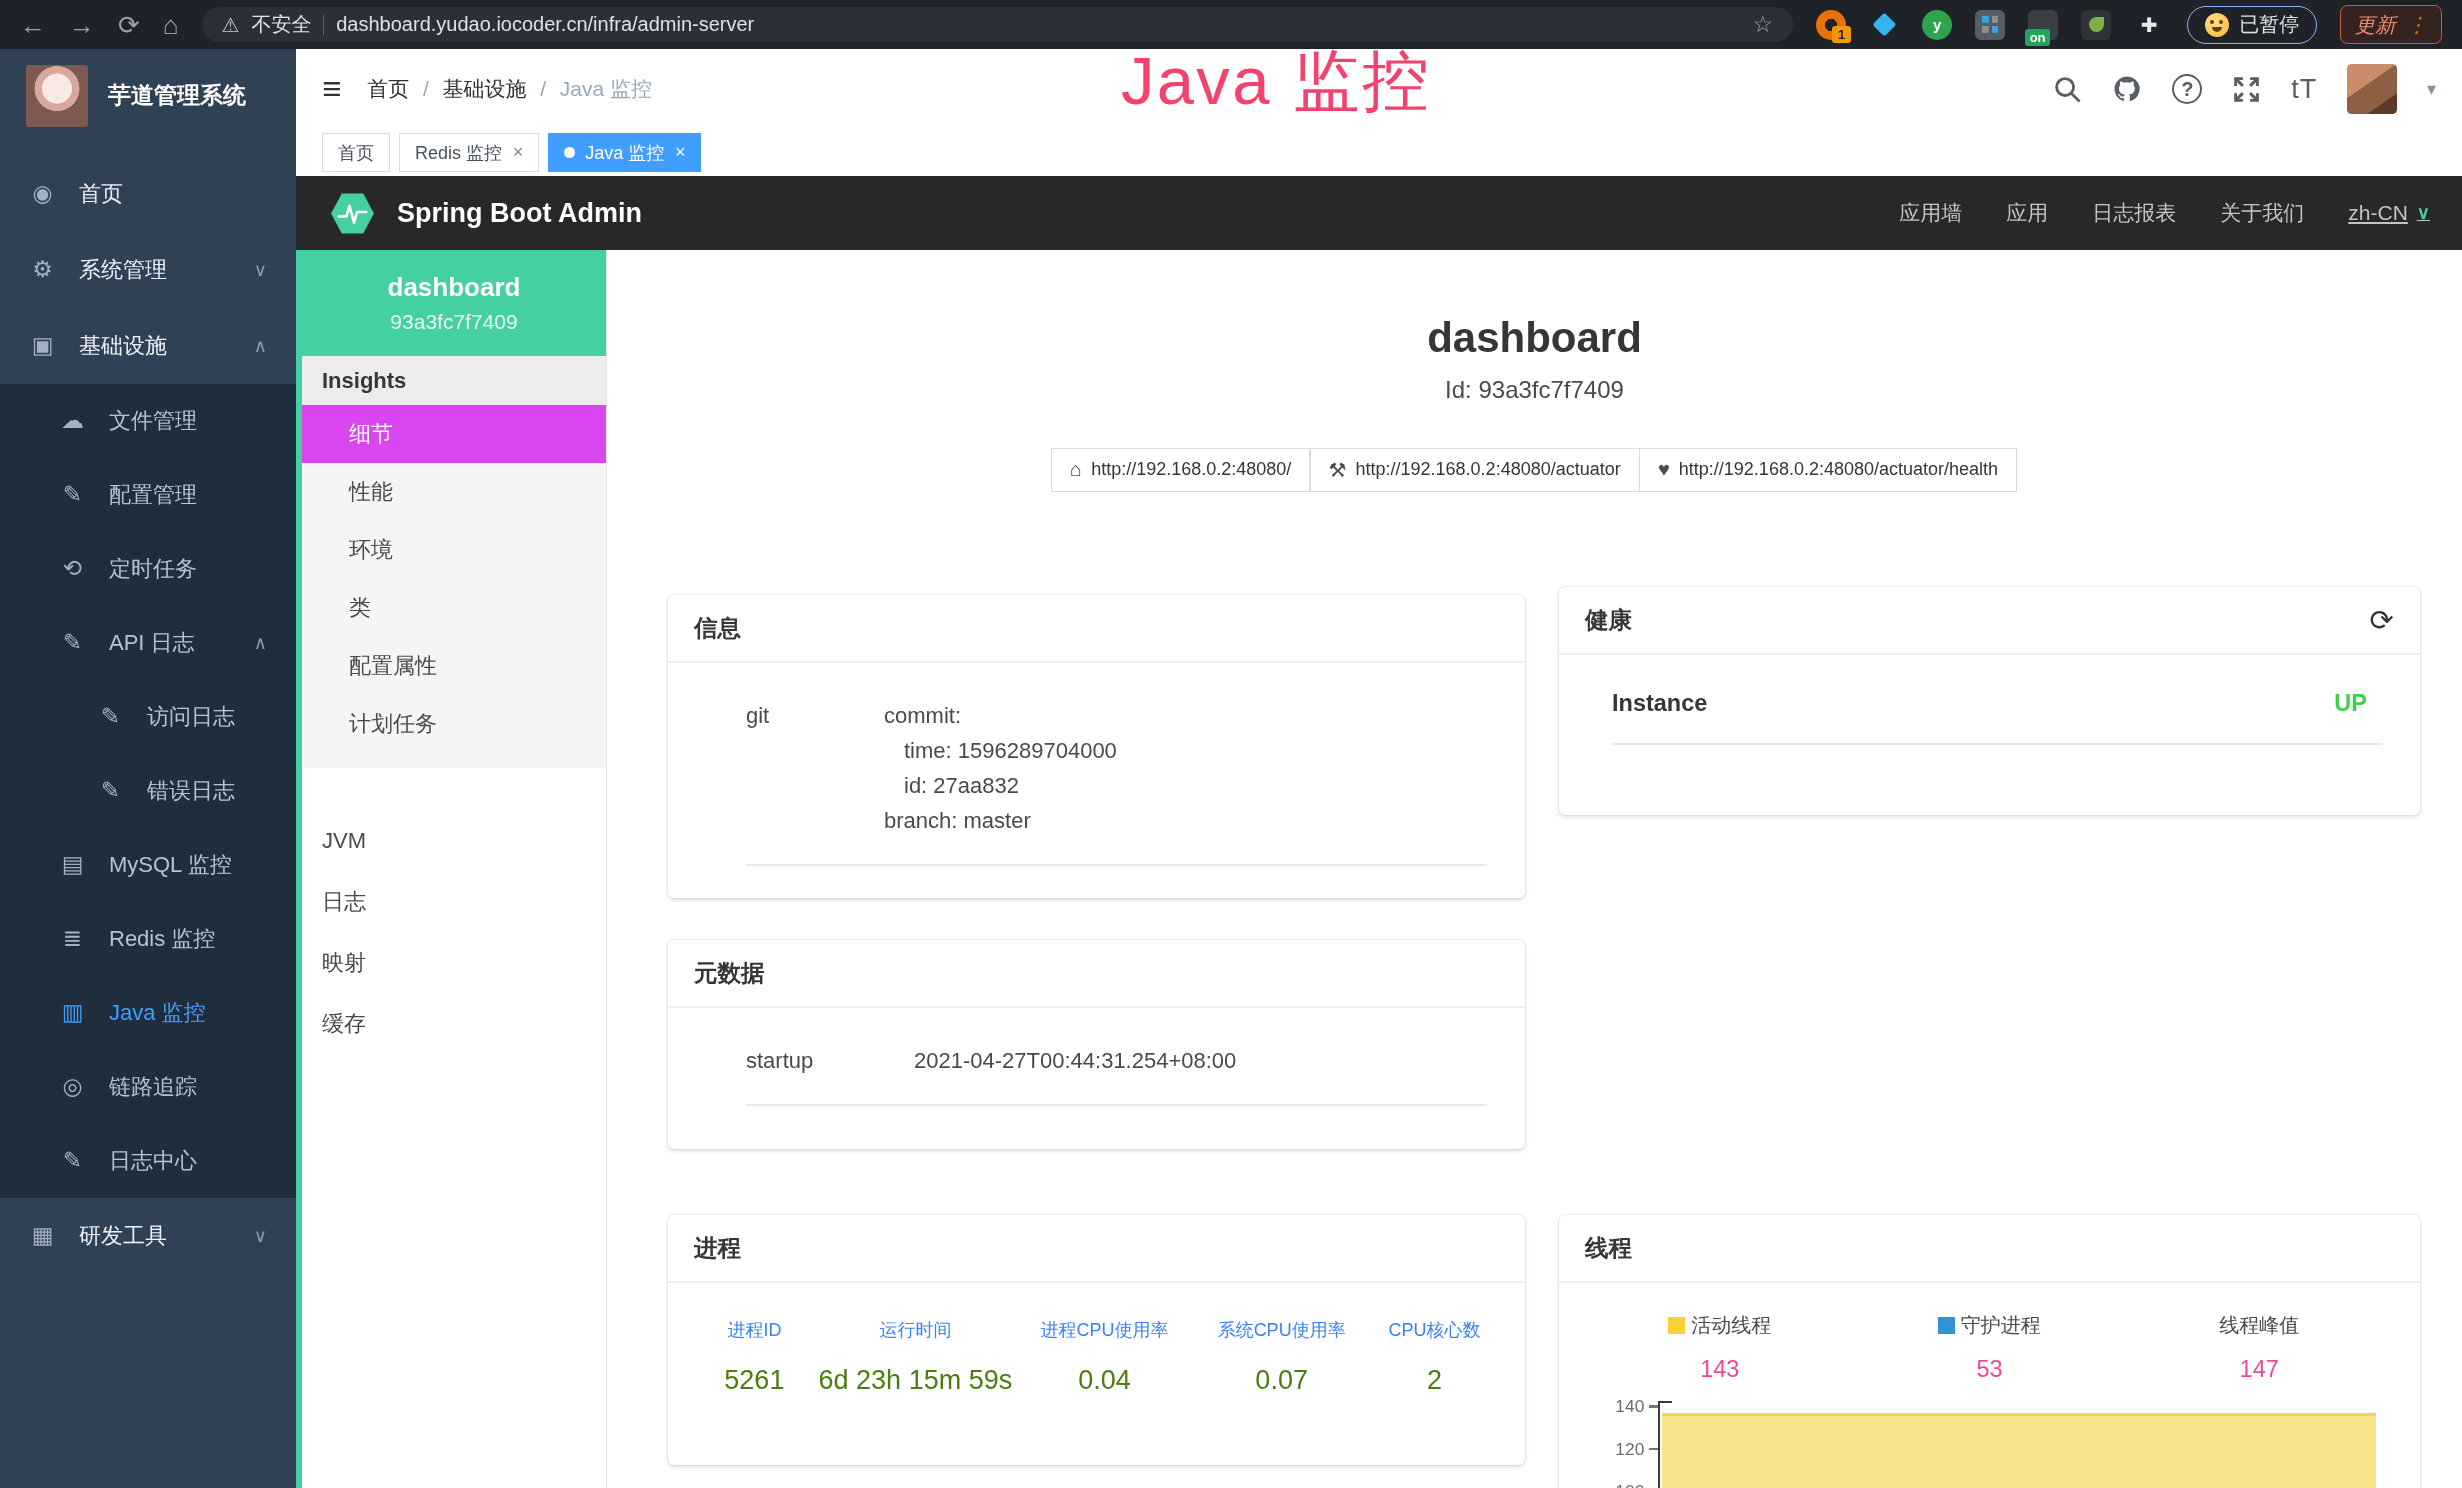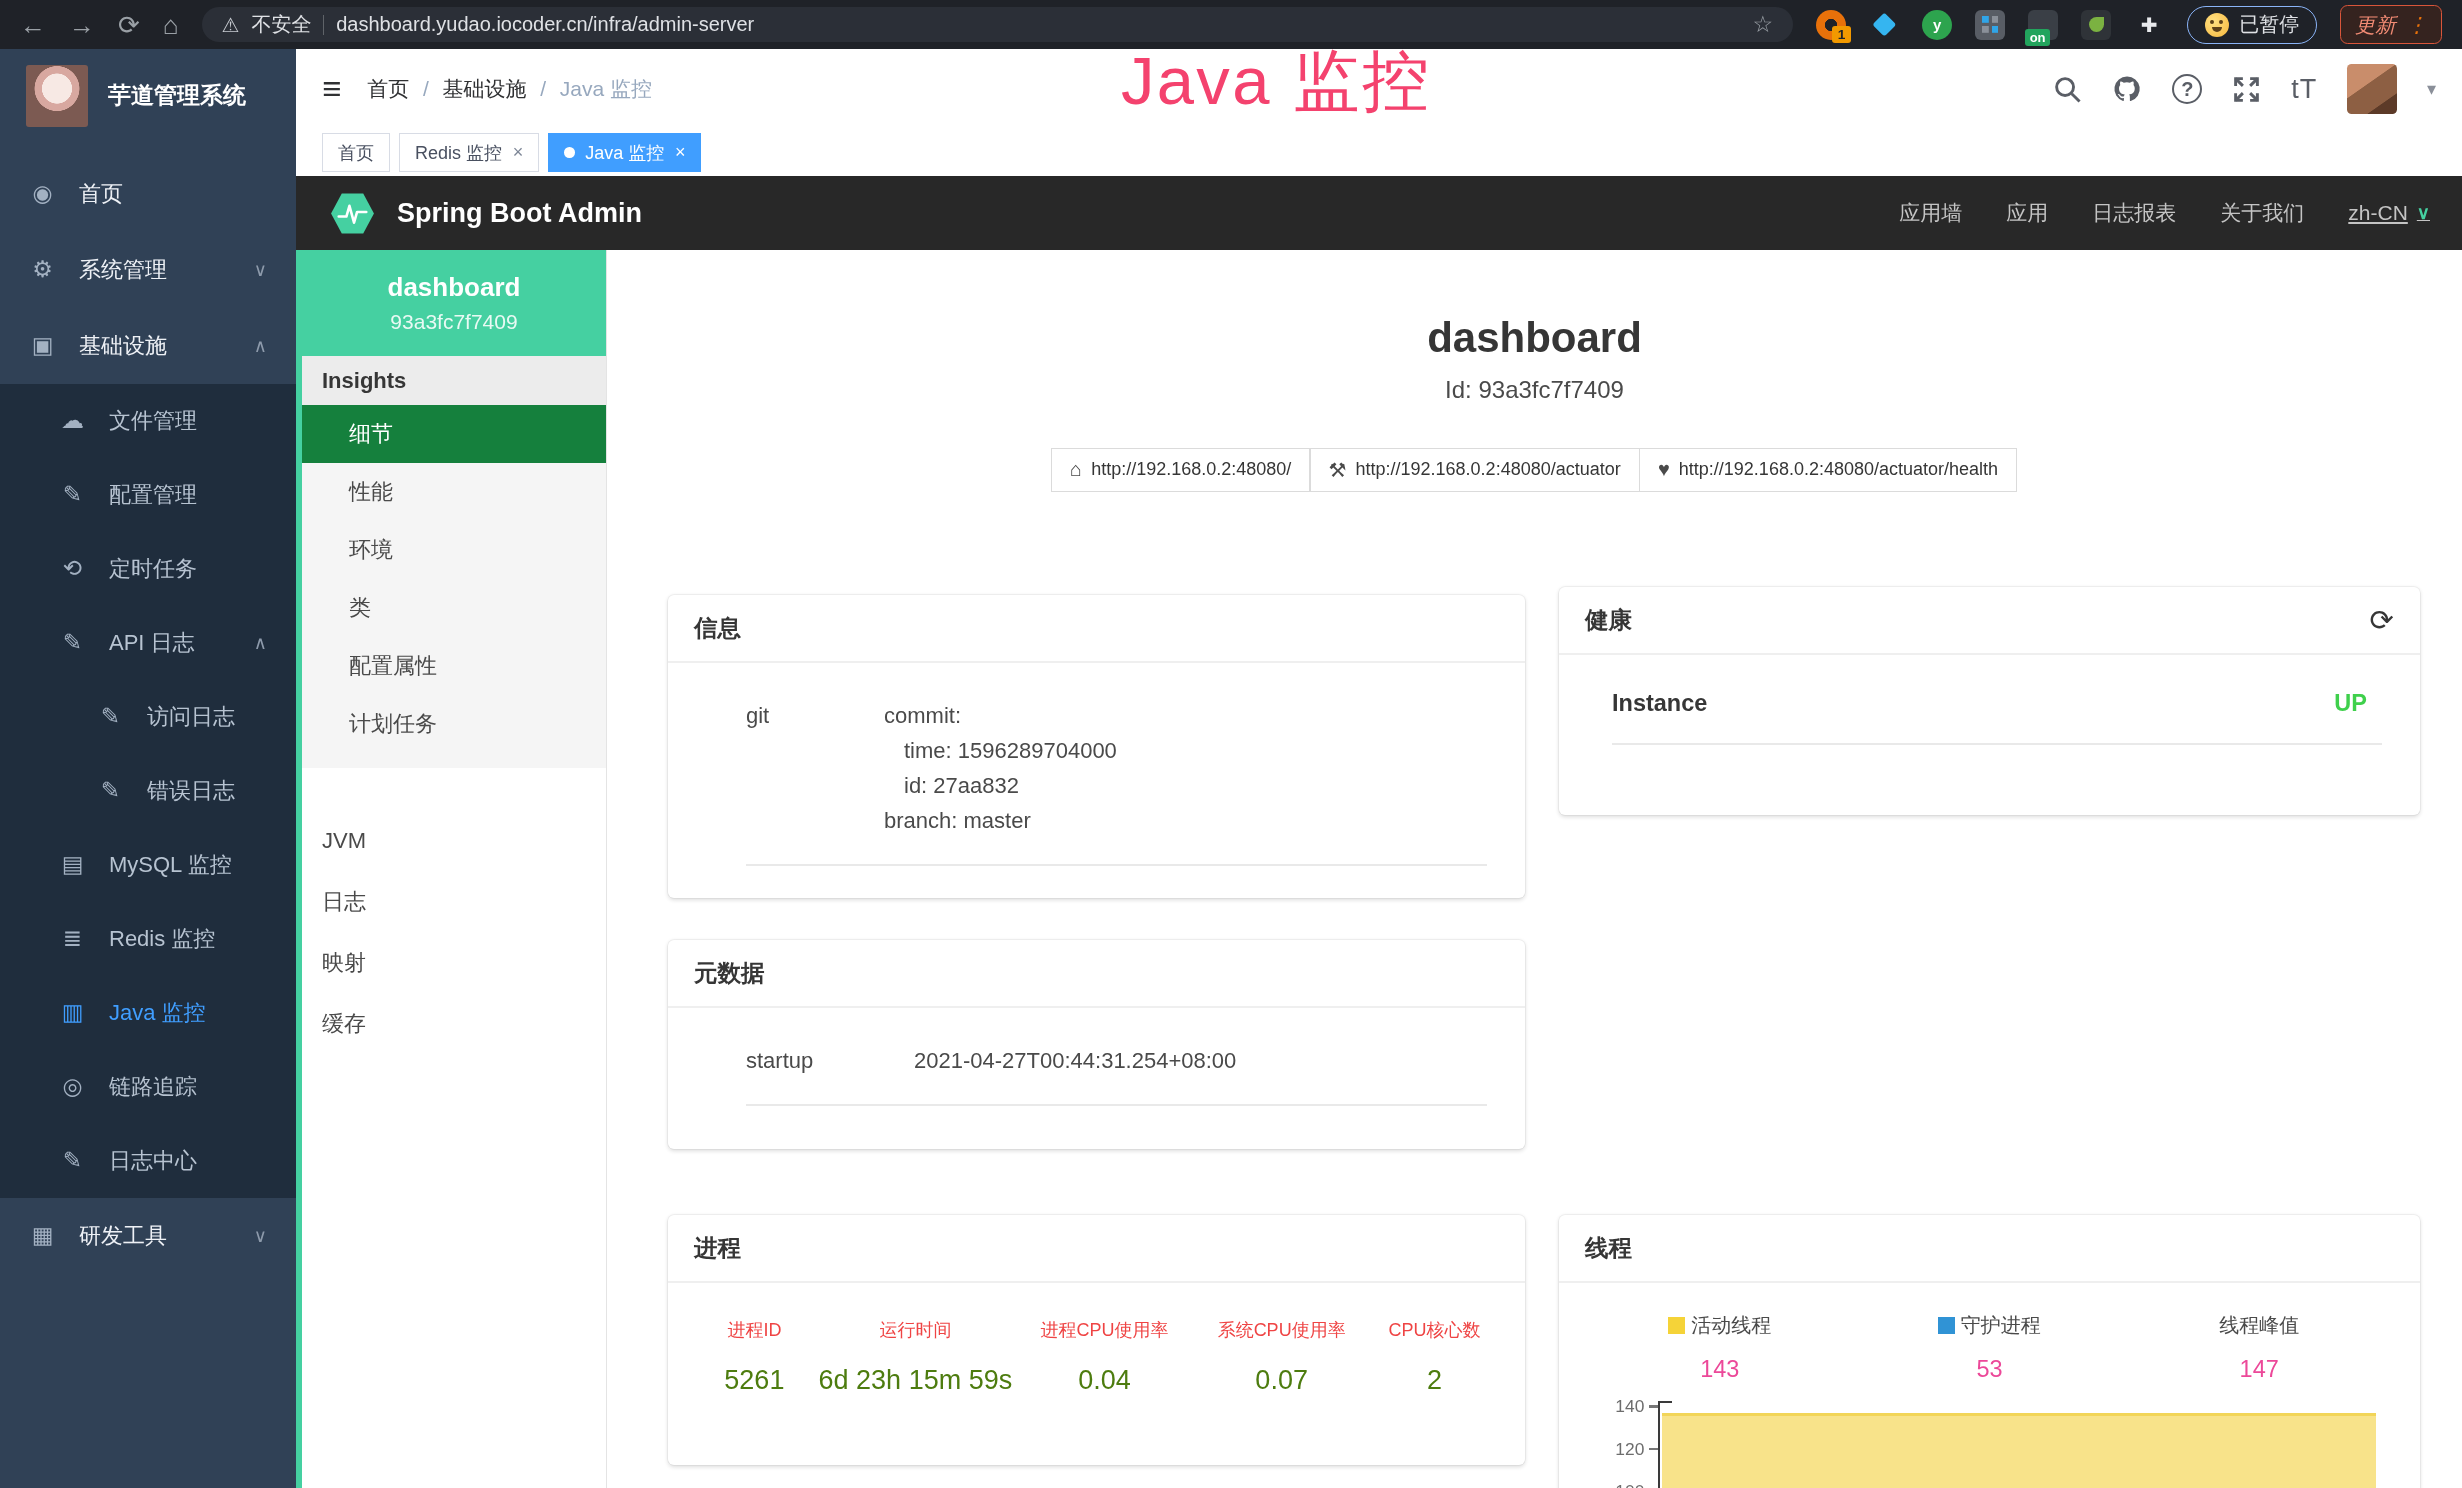--- a/index.html
+++ b/index.html
@@ -98,21 +98,21 @@
   .inst-sidebar { width:311px; flex-shrink:0; border-left:6px solid #45d0a1; border-right:0.8px solid #e4e4e4;
     display:flex; flex-direction:column; background:#fff; }
   .inst-header { height:106px; background:#45d0a1; color:#fff; display:flex; flex-direction:column;
     align-items:center; justify-content:center; gap:7.6px; }
   .inst-name { font-size:26px; font-weight:bold; }
   .inst-id { font-size:21px; color:rgba(255,255,255,.88); }
   .inst-section { height:49px; background:#ececec; display:flex; align-items:center; padding-left:20px;
     font-size:22px; font-weight:bold; color:#363636; }
   .insight-group { background:#f5f5f5; padding-bottom:15px; }
   .inst-item { height:58px; display:flex; align-items:center; padding-left:47px; font-size:22px; color:#4a4a4a; }
-  .inst-item.active { background:#15803d; color:#fff; }
+  .inst-item.active { background:#d946ef; color:#fff; }
   .root-group { margin-top:42px; }
   .inst-root-item { height:61px; display:flex; align-items:center; padding-left:20px; font-size:22px; color:#4a4a4a; }
 
   .page { flex:1; position:relative; background:#fff; overflow:hidden; }
   .page-head { text-align:center; padding-top:64px; }
   .page-title { font-size:42px; font-weight:bold; color:#363636; }
   .page-id { font-size:24px; color:#4a4a4a; margin-top:13.7px; }
   .link-group { display:flex; justify-content:center; margin-top:44px; }
   .link-btn { height:44px; display:flex; align-items:center; gap:9px; padding:0 18px; border:0.8px solid #dbdbdb;
     background:#fff; color:#363636; font-size:18px; margin-left:-0.8px; }
@@ -129,21 +129,21 @@
   .kv-key { width:190px; padding-left:52px; flex-shrink:0; }
   .kv-lines .ind { padding-left:20px; }
   .rule { border:none; border-top:2.3px solid #e9e9e9; margin:26px 12px 0 52px; }
 
   .health-row { display:flex; align-items:center; padding:0 27px; font-size:23.5px; }
   .health-name { color:#363636; font-weight:bold; }
   .health-status { margin-left:auto; color:#3fd04c; font-weight:bold; }
 
   .proc-table { display:flex; text-align:center; }
   .proc-col { display:flex; flex-direction:column; gap:23px; }
-  .proc-h { font-size:18px; color:#ef4444; }
+  .proc-h { font-size:18px; color:#3b82f6; }
   .proc-v { font-size:27px; color:#4d7c0f; }
 
   .legend-row { display:flex; text-align:center; margin-top:3px; }
   .legend-col { flex:1; }
   .legend-line { font-size:20px; color:#4a4a4a; display:flex; align-items:center; justify-content:center; gap:6px; }
   .swatch { width:16.7px; height:16.7px; display:inline-block; }
   .legend-val { font-size:23.5px; color:#ec4899; margin-top:16.7px; }
   .chart { display:flex; margin-top:18px; height:243px; }
   .yaxis { width:73px; position:relative; flex-shrink:0; }
   .ytick { position:absolute; right:13.7px; font-size:17.4px; color:#6d6d6d; }

